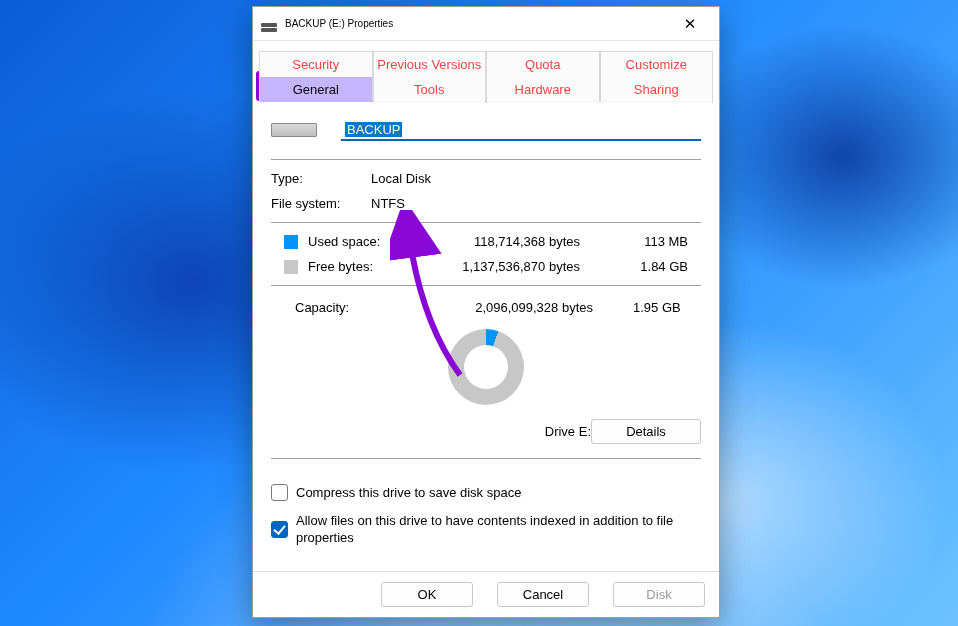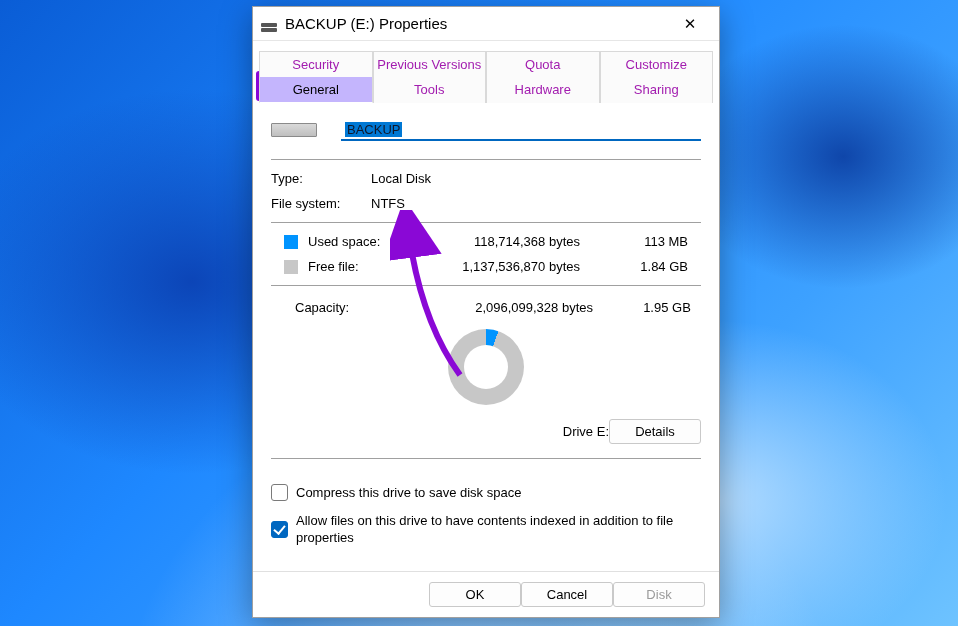--- a/index.html
+++ b/index.html
@@ -6,63 +6,63 @@
 body{width:958px;height:626px;overflow:hidden;background:linear-gradient(135deg,#0a5dd6 0%,#1e88ff 40%,#3da1ff 70%,#6ec3ff 100%);position:relative}
 body::before{content:"";position:absolute;inset:0;background:
  radial-gradient(ellipse 450px 350px at 20% 45%,rgba(11,66,180,.95),transparent 55%),
  radial-gradient(ellipse 380px 300px at 75% 80%,rgba(190,225,255,.9),transparent 60%),
  radial-gradient(ellipse 300px 240px at 88% 25%,rgba(8,55,155,.85),transparent 55%),
  radial-gradient(circle 520px at 50% 120%,rgba(240,248,255,.6),transparent 70%)}
 .dialog{position:absolute;left:252px;top:6px;width:468px;height:612px;background:#fff;border:1px solid #a0a0a0;box-shadow:0 8px 30px rgba(0,0,0,.35);display:flex;flex-direction:column}
 .titlebar{height:34px;display:flex;align-items:center;padding:0 8px;border-bottom:1px solid #e6e6e6}
 .drive-glyph{width:16px;height:16px;margin-right:8px;display:flex;flex-direction:column;justify-content:flex-end}
 .drive-glyph .platter{height:4px;background:#555;border-radius:1px;margin-top:1px}
-.titlebar .ttl{flex:1;font-size:15px}
+.titlebar .ttl{flex:1;font-size:10px}
 .close-x{width:42px;height:100%;display:flex;align-items:center;justify-content:center;font-size:15px;font-family:Arial;cursor:default}
 .tab-strip{padding:10px 6px 0 6px}
 .tab-row{display:flex}
 .tab{flex:1;text-align:center;padding:5px 0;border:1px solid #d9d9d9;border-bottom:none;background:#c4b5fd;position:relative;z-index:1;cursor:default}
-.tab:not(.active){background:#fbfbfb;color:#a21caf}
+.tab:not(.active){background:#fbfbfb;color:#ef4444}
 .tab.active{border-bottom:1px solid #fff;z-index:3}
 .row2 .tab{border-top:none}
 .highlight-tab{position:absolute;border:4px solid #8a08d6;border-radius:3px}
 .body{flex:1;padding:14px 18px 8px 18px;display:flex;flex-direction:column}
 .name-row{display:flex;align-items:center;gap:24px;padding:2px 0 12px}
 .name-row .drive-ic{width:46px;height:14px;background:linear-gradient(#d9d9d9,#bfbfbf);border:1px solid #8a8a8a;border-radius:1px}
-.name-val{display:inline-block;background:#0078d4;color:#0f172a;padding:0 2px}
+.name-val{display:inline-block;background:#0078d4;color:#fef9c3;padding:0 2px}
 .name-wrap{flex:1;border-bottom:2px solid #0067c0;padding:2px 4px;font-size:14px}
 .sep{height:1px;background:#a0a0a0;margin:6px 0}
 .info-line{display:flex;padding:5px 0}
 .lbl{width:100px}
 .val{flex:1}
 .space-row{display:flex;align-items:center;padding:5px 13px}
 .sw{width:14px;height:14px;margin-right:10px}
 .sw.used{background:#0094ff}
 .sw.free{background:#c7c7c7}
 .space-row .sp-lbl{width:110px}
 .space-row .bytes{flex:1;text-align:right;padding-right:40px}
 .space-row .hr{width:68px;text-align:right}
 .cap-row{display:flex;padding:8px 0}
 .cap-row .cap-lbl{width:134px;padding-left:24px}
 .cap-row .bytes{flex:1;text-align:right;padding-right:40px}
-.cap-row .hr{width:68px;text-align:center}
+.cap-row .hr{width:68px;text-align:left}
 .pie-area{display:flex;align-items:flex-end;gap:20px;padding:6px 0 10px 0}
 .pie-wrap{flex:1;display:flex;justify-content:center}
 .pie{width:76px;height:76px;border-radius:50%;background:conic-gradient(#0094ff 0deg 19deg,#c7c7c7 19deg 360deg);display:flex;align-items:center;justify-content:center}
 .pie::after{content:"";width:44px;height:44px;background:#fff;border-radius:50%}
 .drv-lbl-row{display:flex;align-items:center;padding:4px 0 8px}
 .drv-lbl-row .dl{flex:1;text-align:right}
 .btn{border:1px solid #c9c9c9;background:#fdfdfd;padding:4px 0;width:92px;text-align:center;border-radius:3px;cursor:default}
-.details-btn{width:92px}
+.details-btn{width:110px}
 .chk-row{display:flex;align-items:center;gap:8px;padding:5px 0}
 .chk{appearance:none;width:17px;height:17px;border:1px solid #7a7a7a;border-radius:3px;background:#fff;flex-shrink:0;position:relative;cursor:default}
 .chk:checked{background:#0067c0;border-color:#0067c0}
 .chk:checked::after{content:"";position:absolute;left:4px;top:1px;width:5px;height:9px;border:solid #fff;border-width:0 2px 2px 0;transform:rotate(40deg)}
 .chk-row label{line-height:1.35}
-.footer{display:flex;justify-content:flex-end;gap:0;padding:10px 14px;border-top:1px solid #e0e0e0}
+.footer{display:flex;justify-content:flex-end;gap:24px;padding:10px 14px;border-top:1px solid #e0e0e0}
 .footer .btn{width:92px}
 .btn.disabled{color:#9a9a9a}
 .arrow{position:absolute;pointer-events:none}
 </style>
 </head>
 <body>
 
 <div class="dialog">
 
   <div class="titlebar">
@@ -113,21 +113,21 @@
     <div class="sep"></div>
 
     <div class="space-row">
       <span class="sw used"></span>
       <span class="sp-lbl">Used space:</span>
       <span class="bytes">118,714,368 bytes</span>
       <span class="hr">113 MB</span>
     </div>
     <div class="space-row">
       <span class="sw free"></span>
-      <span class="sp-lbl">Free file:</span>
+      <span class="sp-lbl">Free bytes:</span>
       <span class="bytes">1,137,536,870 bytes</span>
       <span class="hr">1.84 GB</span>
     </div>
 
     <div class="sep"></div>
 
     <div class="cap-row">
       <span class="cap-lbl">Capacity:</span>
       <span class="bytes">2,096,099,328 bytes</span>
       <span class="hr">1.95 GB</span>

